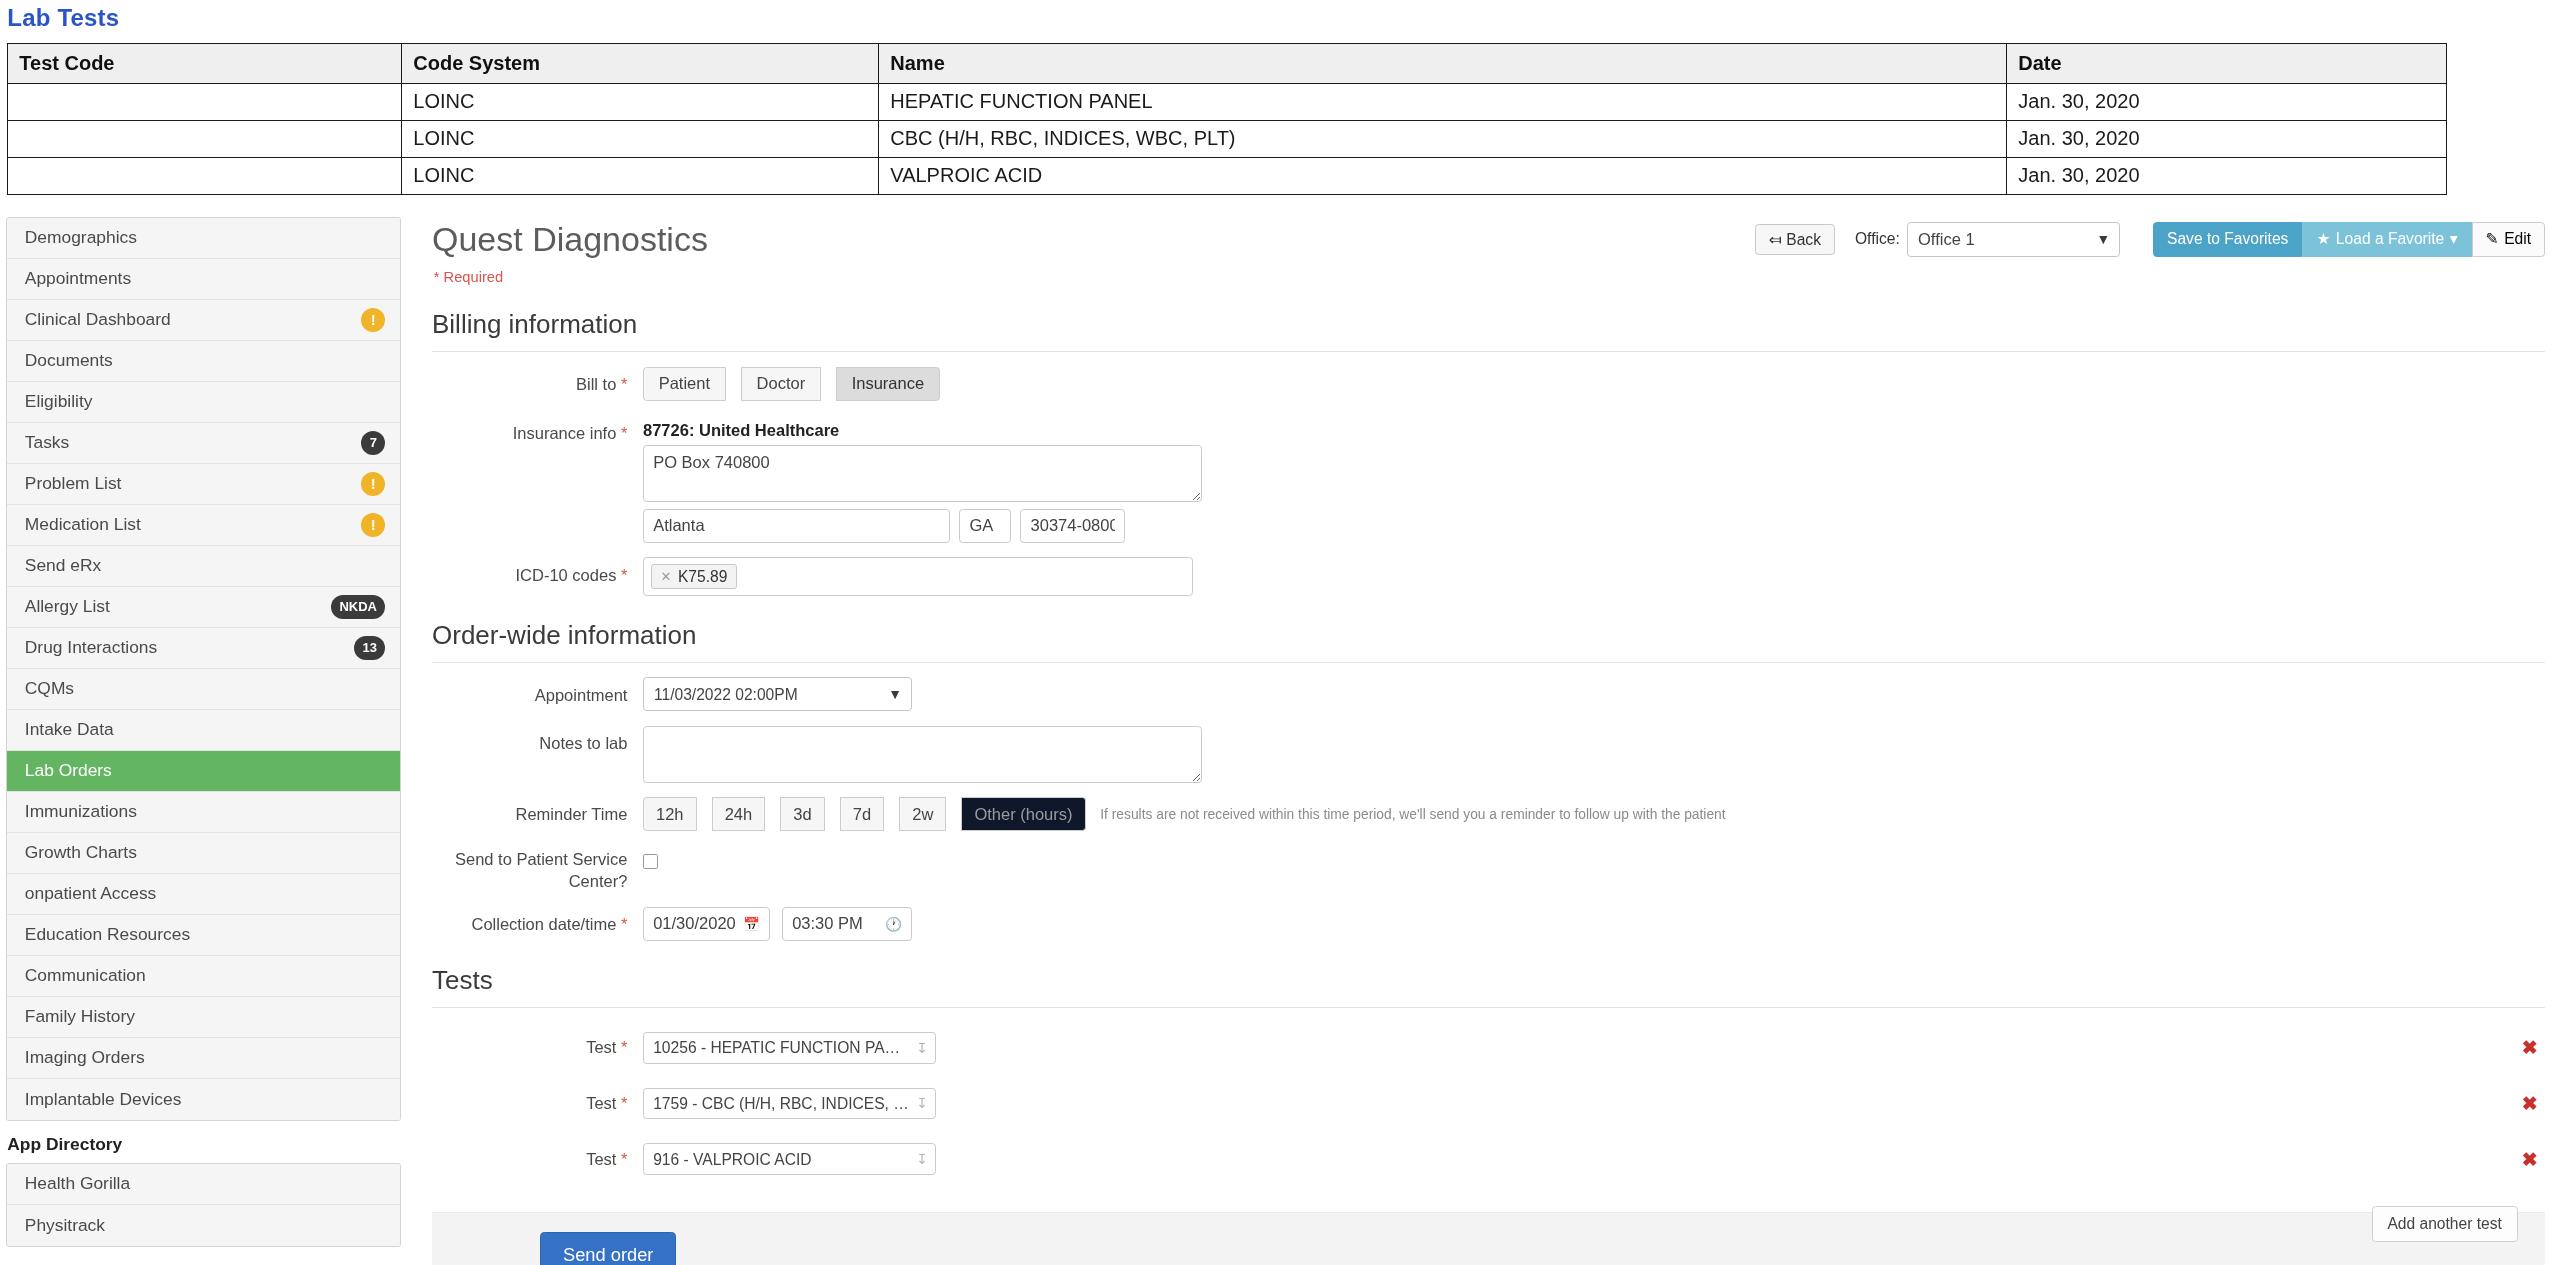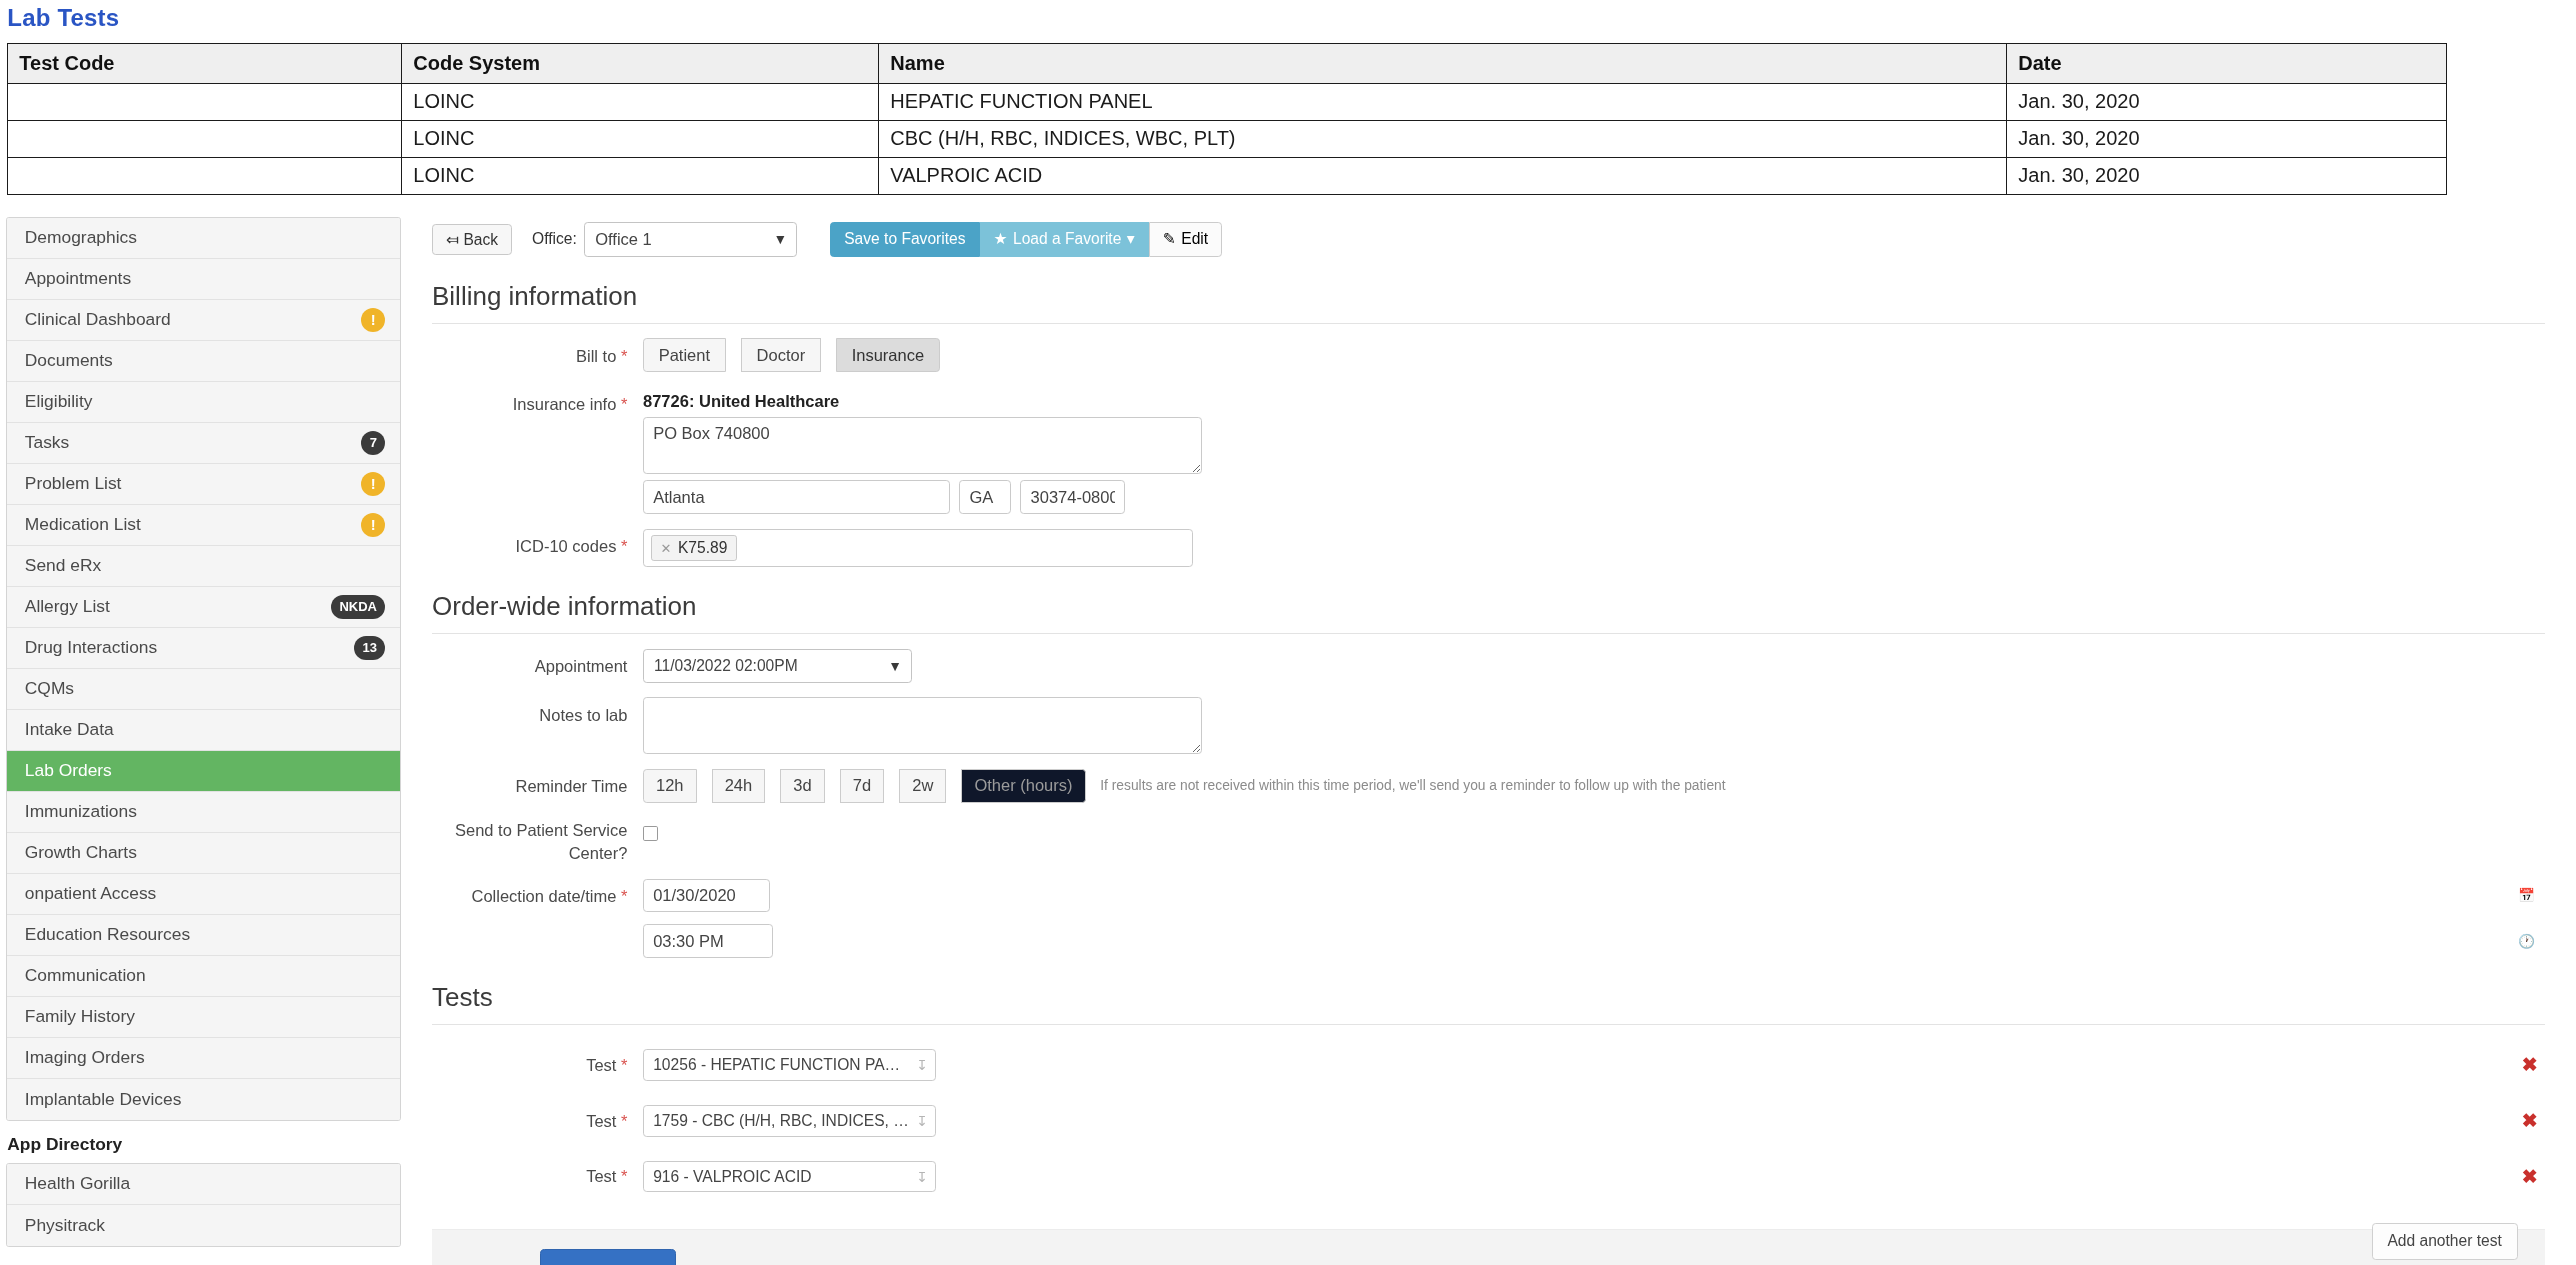--- a/index.html
+++ b/index.html
@@ -329,21 +329,21 @@
     white-space: nowrap;
   }
   #psc-checkbox {
     width: 14.7px; height: 14.7px;
     border: 0.9px solid #9a9a9a;
     background: #fff;
     border-radius: 1.8px;
     margin-top: 8.3px;
     cursor: pointer;
   }
-  #collection-row .field { display: flex; gap: 12px; flex-direction: column; }
+  #collection-row .field { display: flex; gap: 12px; }
   .datefield {
     position: relative;
     display: inline-block;
   }
   .datefield input {
     font-size: 16.5px;
     padding-right: 31px;
   }
   #date-input { width: 127px; }
   #time-input { width: 130px; }
@@ -554,20 +554,24 @@
         </div>
         <div class="nav-item">
           <span>Physitrack</span>
         </div>
       </div>
   </div>
 
   <div id="main">
 
     <div id="main-header">
+      <div>
+        <div id="lab-title">Quest Diagnostics</div>
+        <div id="required-note">* Required</div>
+      </div>
       <div id="header-controls">
         <button class="btn" id="back-button">
           <span>⤆</span>
           <span>Back</span>
         </button>
         <span id="office-label">Office:</span>
         <span class="select-box">
           <select class="styled" id="office-select">
             <option>Office 1</option>
           </select>

